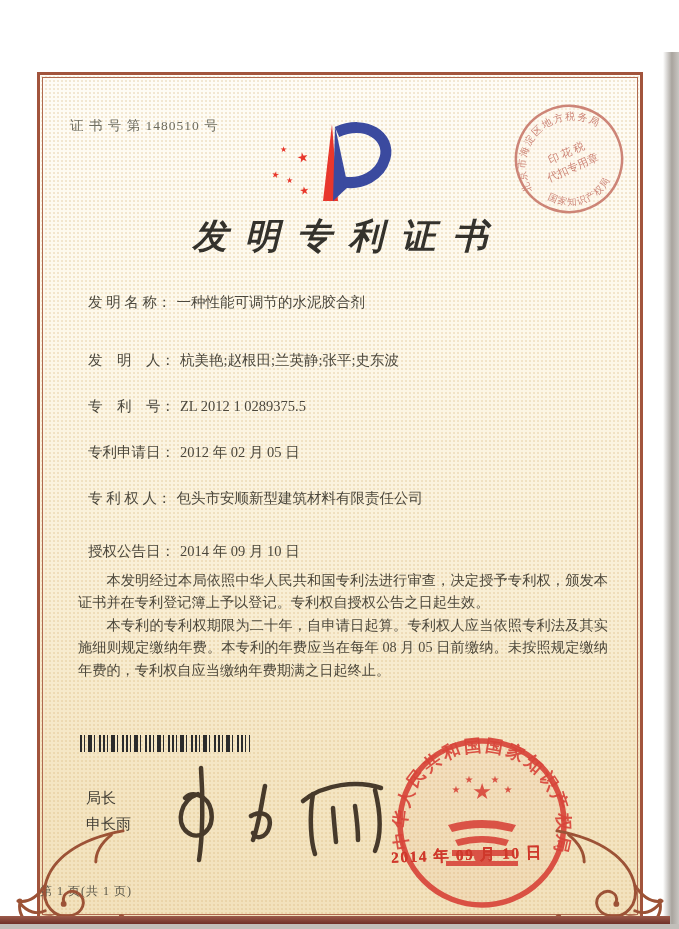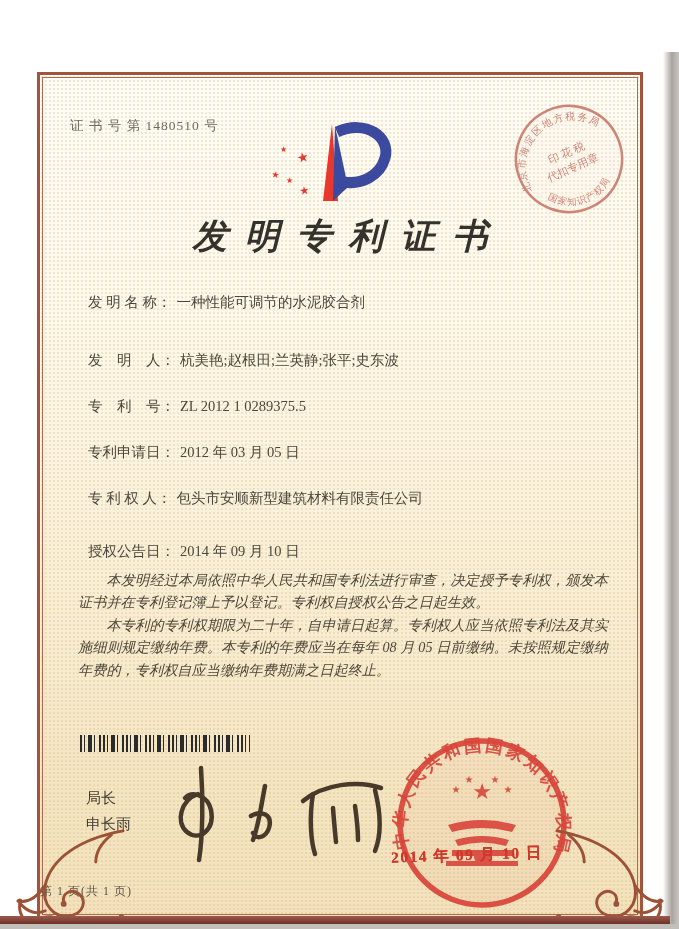--- a/index.html
+++ b/index.html
@@ -21,21 +21,21 @@
 
   .title{left:0;top:138px;width:100%;text-align:center;font-size:35px;font-weight:600;
     color:#34322c;letter-spacing:17px;text-indent:17px;font-style:italic;}
 
   .fields{left:48px;top:218px;width:520px;}
   .field-row{position:absolute;left:0;white-space:nowrap;font-size:14.5px;color:#4b473c;}
   .field-label{white-space:pre;text-align:right;}
   .field-value{margin-left:5px;}
 
   .body-text{left:38px;top:494px;width:530px;font-size:14.2px;line-height:22.4px;
-    color:#4c473a;text-align:justify;font-style:italic;}
+    color:#4c473a;text-align:justify;}
   .body-text p{margin:0;text-indent:2em;}
 
   .barcode{left:40px;top:660px;width:170px;height:17px;
     background:repeating-linear-gradient(90deg,
       #2b2b2b 0 2px, transparent 2px 4px,
       #2b2b2b 4px 5px, transparent 5px 8px,
       #2b2b2b 8px 12px, transparent 12px 14px,
       #2b2b2b 14px 15px, transparent 15px 19px,
       #2b2b2b 19px 21px, transparent 21px 23px);}
 
@@ -129,21 +129,21 @@
       <div class="field-row" style="top:0px">
         <span class="field-label">发 明 名 称：</span><span class="field-value">一种性能可调节的水泥胶合剂</span>
       </div>
       <div class="field-row" style="top:58px">
         <span class="field-label">发　明　人：</span><span class="field-value">杭美艳;赵根田;兰英静;张平;史东波</span>
       </div>
       <div class="field-row" style="top:104px">
         <span class="field-label">专　利　号：</span><span class="field-value">ZL 2012 1 0289375.5</span>
       </div>
       <div class="field-row" style="top:150px">
-        <span class="field-label">专利申请日：</span><span class="field-value">2012 年 03 月 05 日</span>
+        <span class="field-label">专利申请日：</span><span class="field-value">2012 年 02 月 05 日</span>
       </div>
       <div class="field-row" style="top:196px">
         <span class="field-label">专 利 权 人：</span><span class="field-value">包头市安顺新型建筑材料有限责任公司</span>
       </div>
       <div class="field-row" style="top:249px">
         <span class="field-label">授权公告日：</span><span class="field-value">2014 年 09 月 10 日</span>
       </div>
     </div>
 
     <div class="abs body-text">

